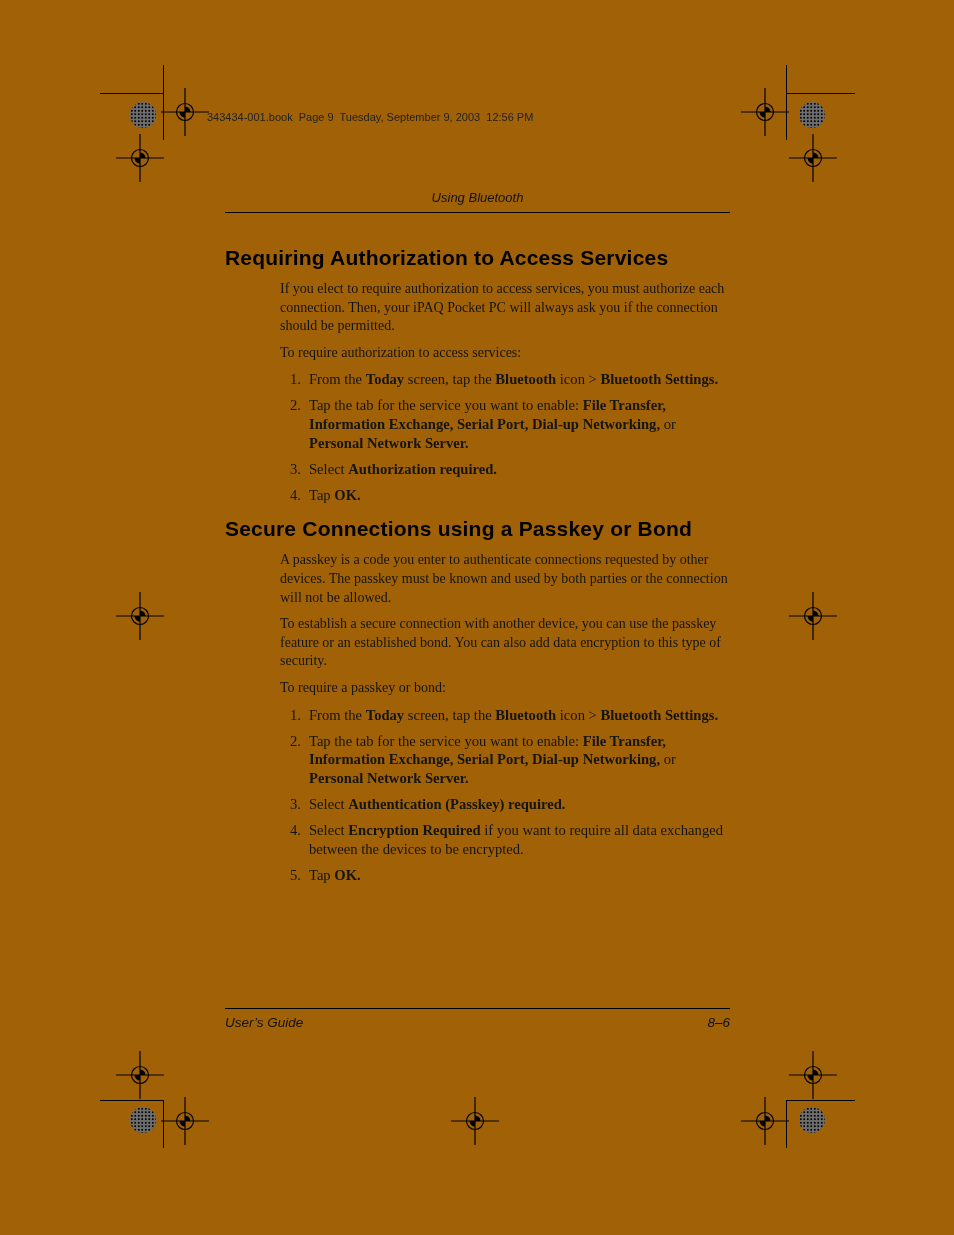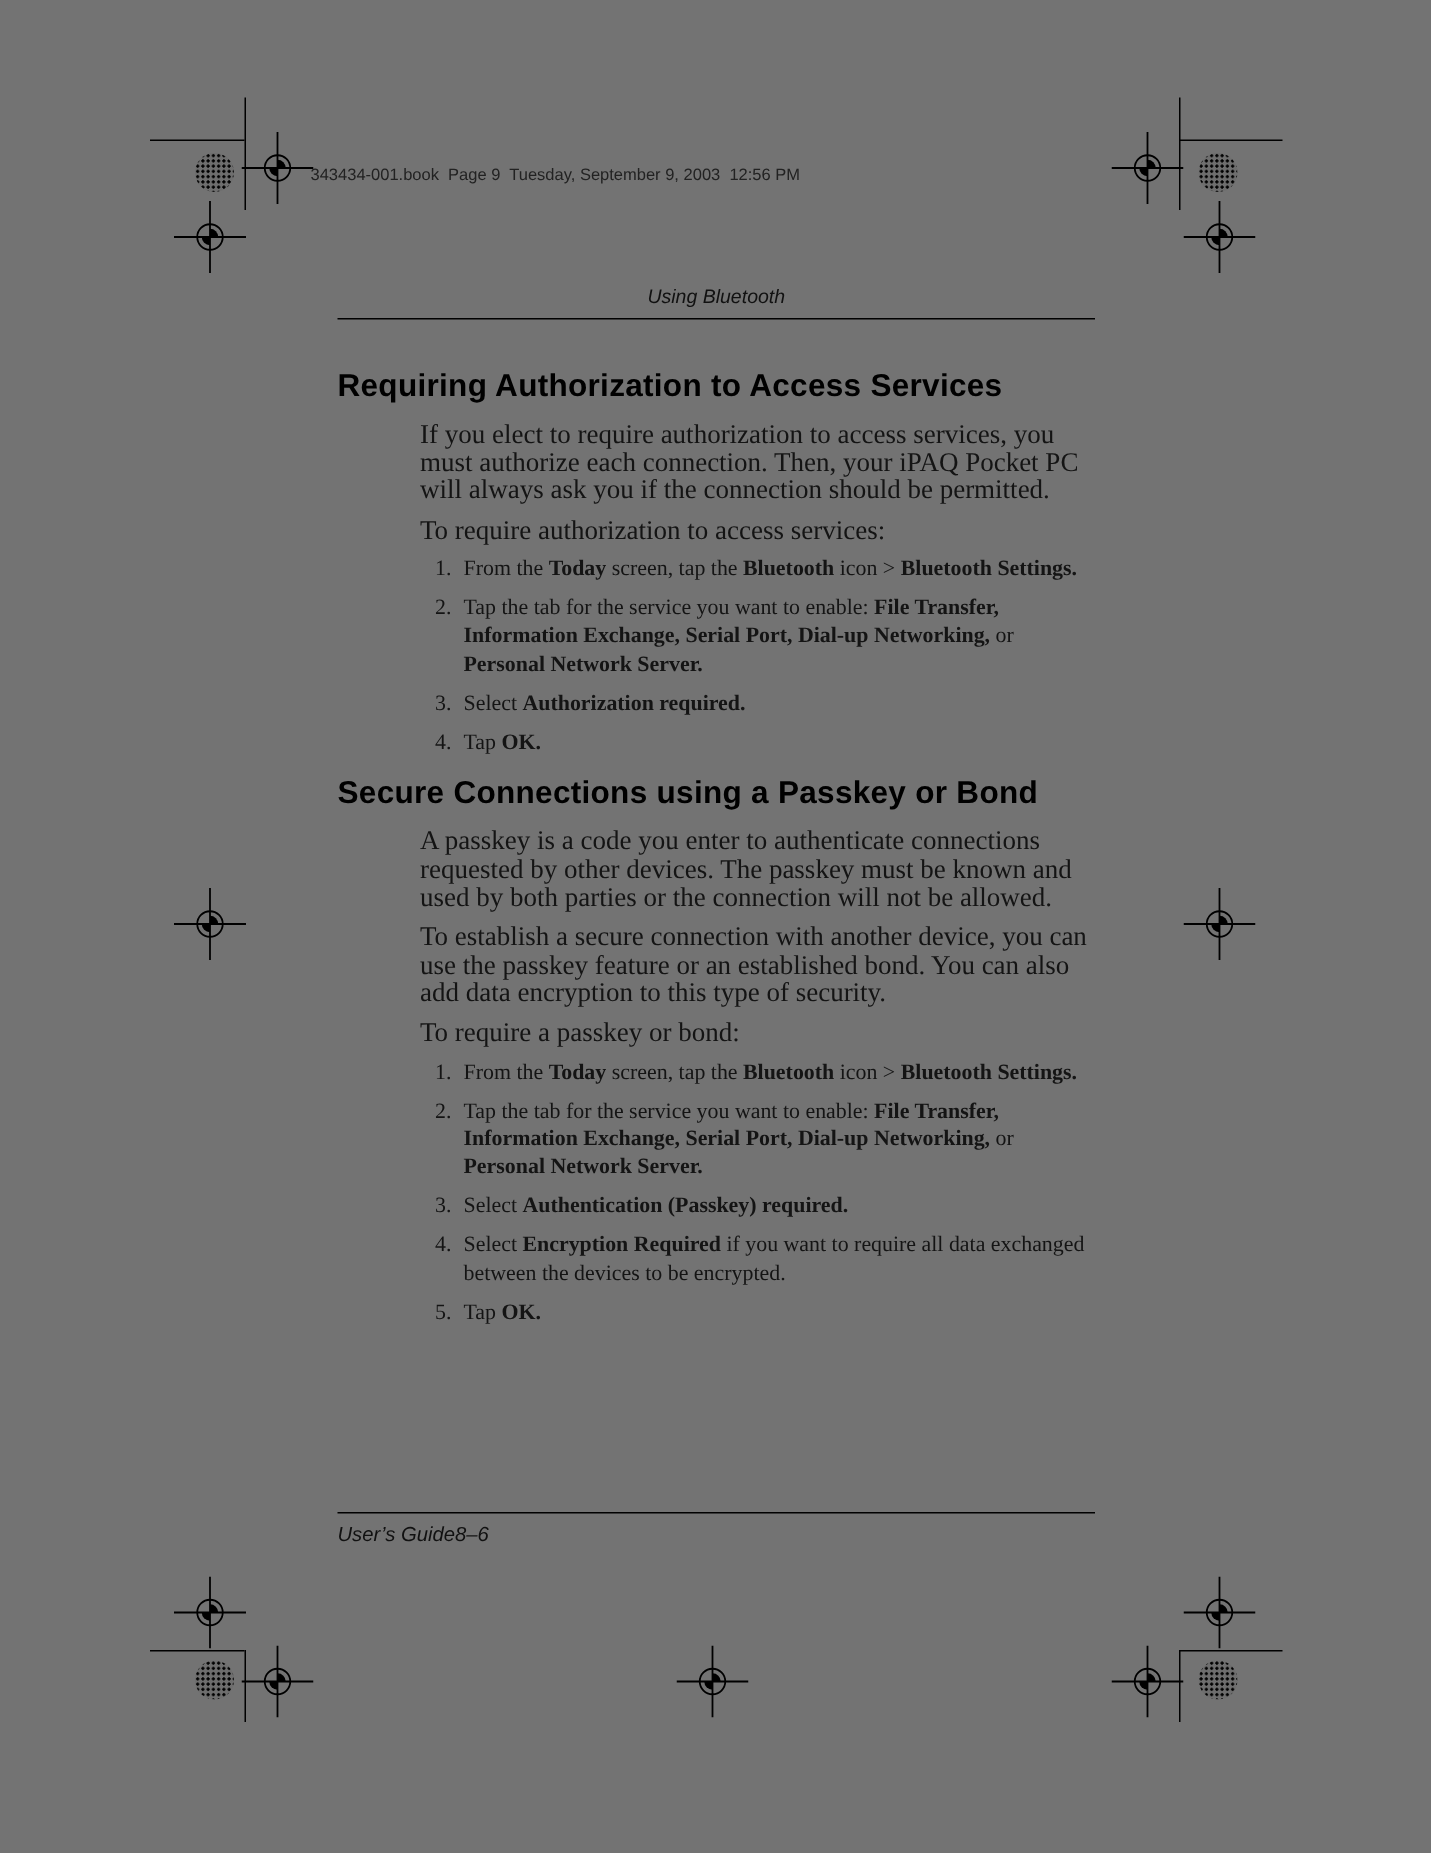--- a/index.html
+++ b/index.html
@@ -1,21 +1,21 @@
 <!DOCTYPE html>
 <html><head>
 <meta charset="utf-8">
 <style>
   html,body{margin:0;padding:0;}
   body{
     width:954px;height:1235px;position:relative;background:#fdfdfd;
     font-family:"Liberation Serif",serif;color:#141414;
     -webkit-font-smoothing:antialiased;
   }
-  .page{position:absolute;inset:0;background:#737373;overflow:hidden;}
+  .page{position:absolute;inset:0;background:#a16207;overflow:hidden;}
 
   .print-info{
     position:absolute;left:207px;top:111px;
     font-family:"Liberation Sans",sans-serif;font-size:11px;color:#222;
     white-space:pre;
   }
 
   .content{position:absolute;left:225px;top:190px;width:505px;}
 
   .running-head{
@@ -27,33 +27,33 @@
 
   section{margin-top:34px;}
   section + section{margin-top:14px;}
 
   h2{
     font-family:"Liberation Sans",sans-serif;font-weight:bold;
     font-size:21px;line-height:21px;letter-spacing:0.2px;
     margin:0 0 12px 0;color:#000;
   }
 
-  p{font-size:18px;line-height:18.6px;margin:0 0 8px 55px;}
+  p{font-size:14px;line-height:18.6px;margin:0 0 8px 55px;}
 
   .list{margin-left:65px;}
   .li{
     display:grid;grid-template-columns:19px 1fr;
     font-size:14.6px;line-height:18.6px;margin-bottom:7.5px;
   }
   .li b{font-weight:bold;}
 
   .footer{
     position:absolute;left:225px;top:1008px;width:505px;
     border-top:1.2px solid #000;padding-top:6px;
-    display:flex;justify-content:flex-start;
+    display:flex;justify-content:space-between;
     font-family:"Liberation Sans",sans-serif;font-style:italic;
     font-size:13.5px;color:#111;
   }
 
   
   .mark-cross{position:absolute;width:48px;height:48px;}
   .dot{
     position:absolute;width:26px;height:26px;border-radius:50%;
     background-color:#6e6e6e;
     background-image:radial-gradient(#000 36%, rgba(0,0,0,0) 42%);

